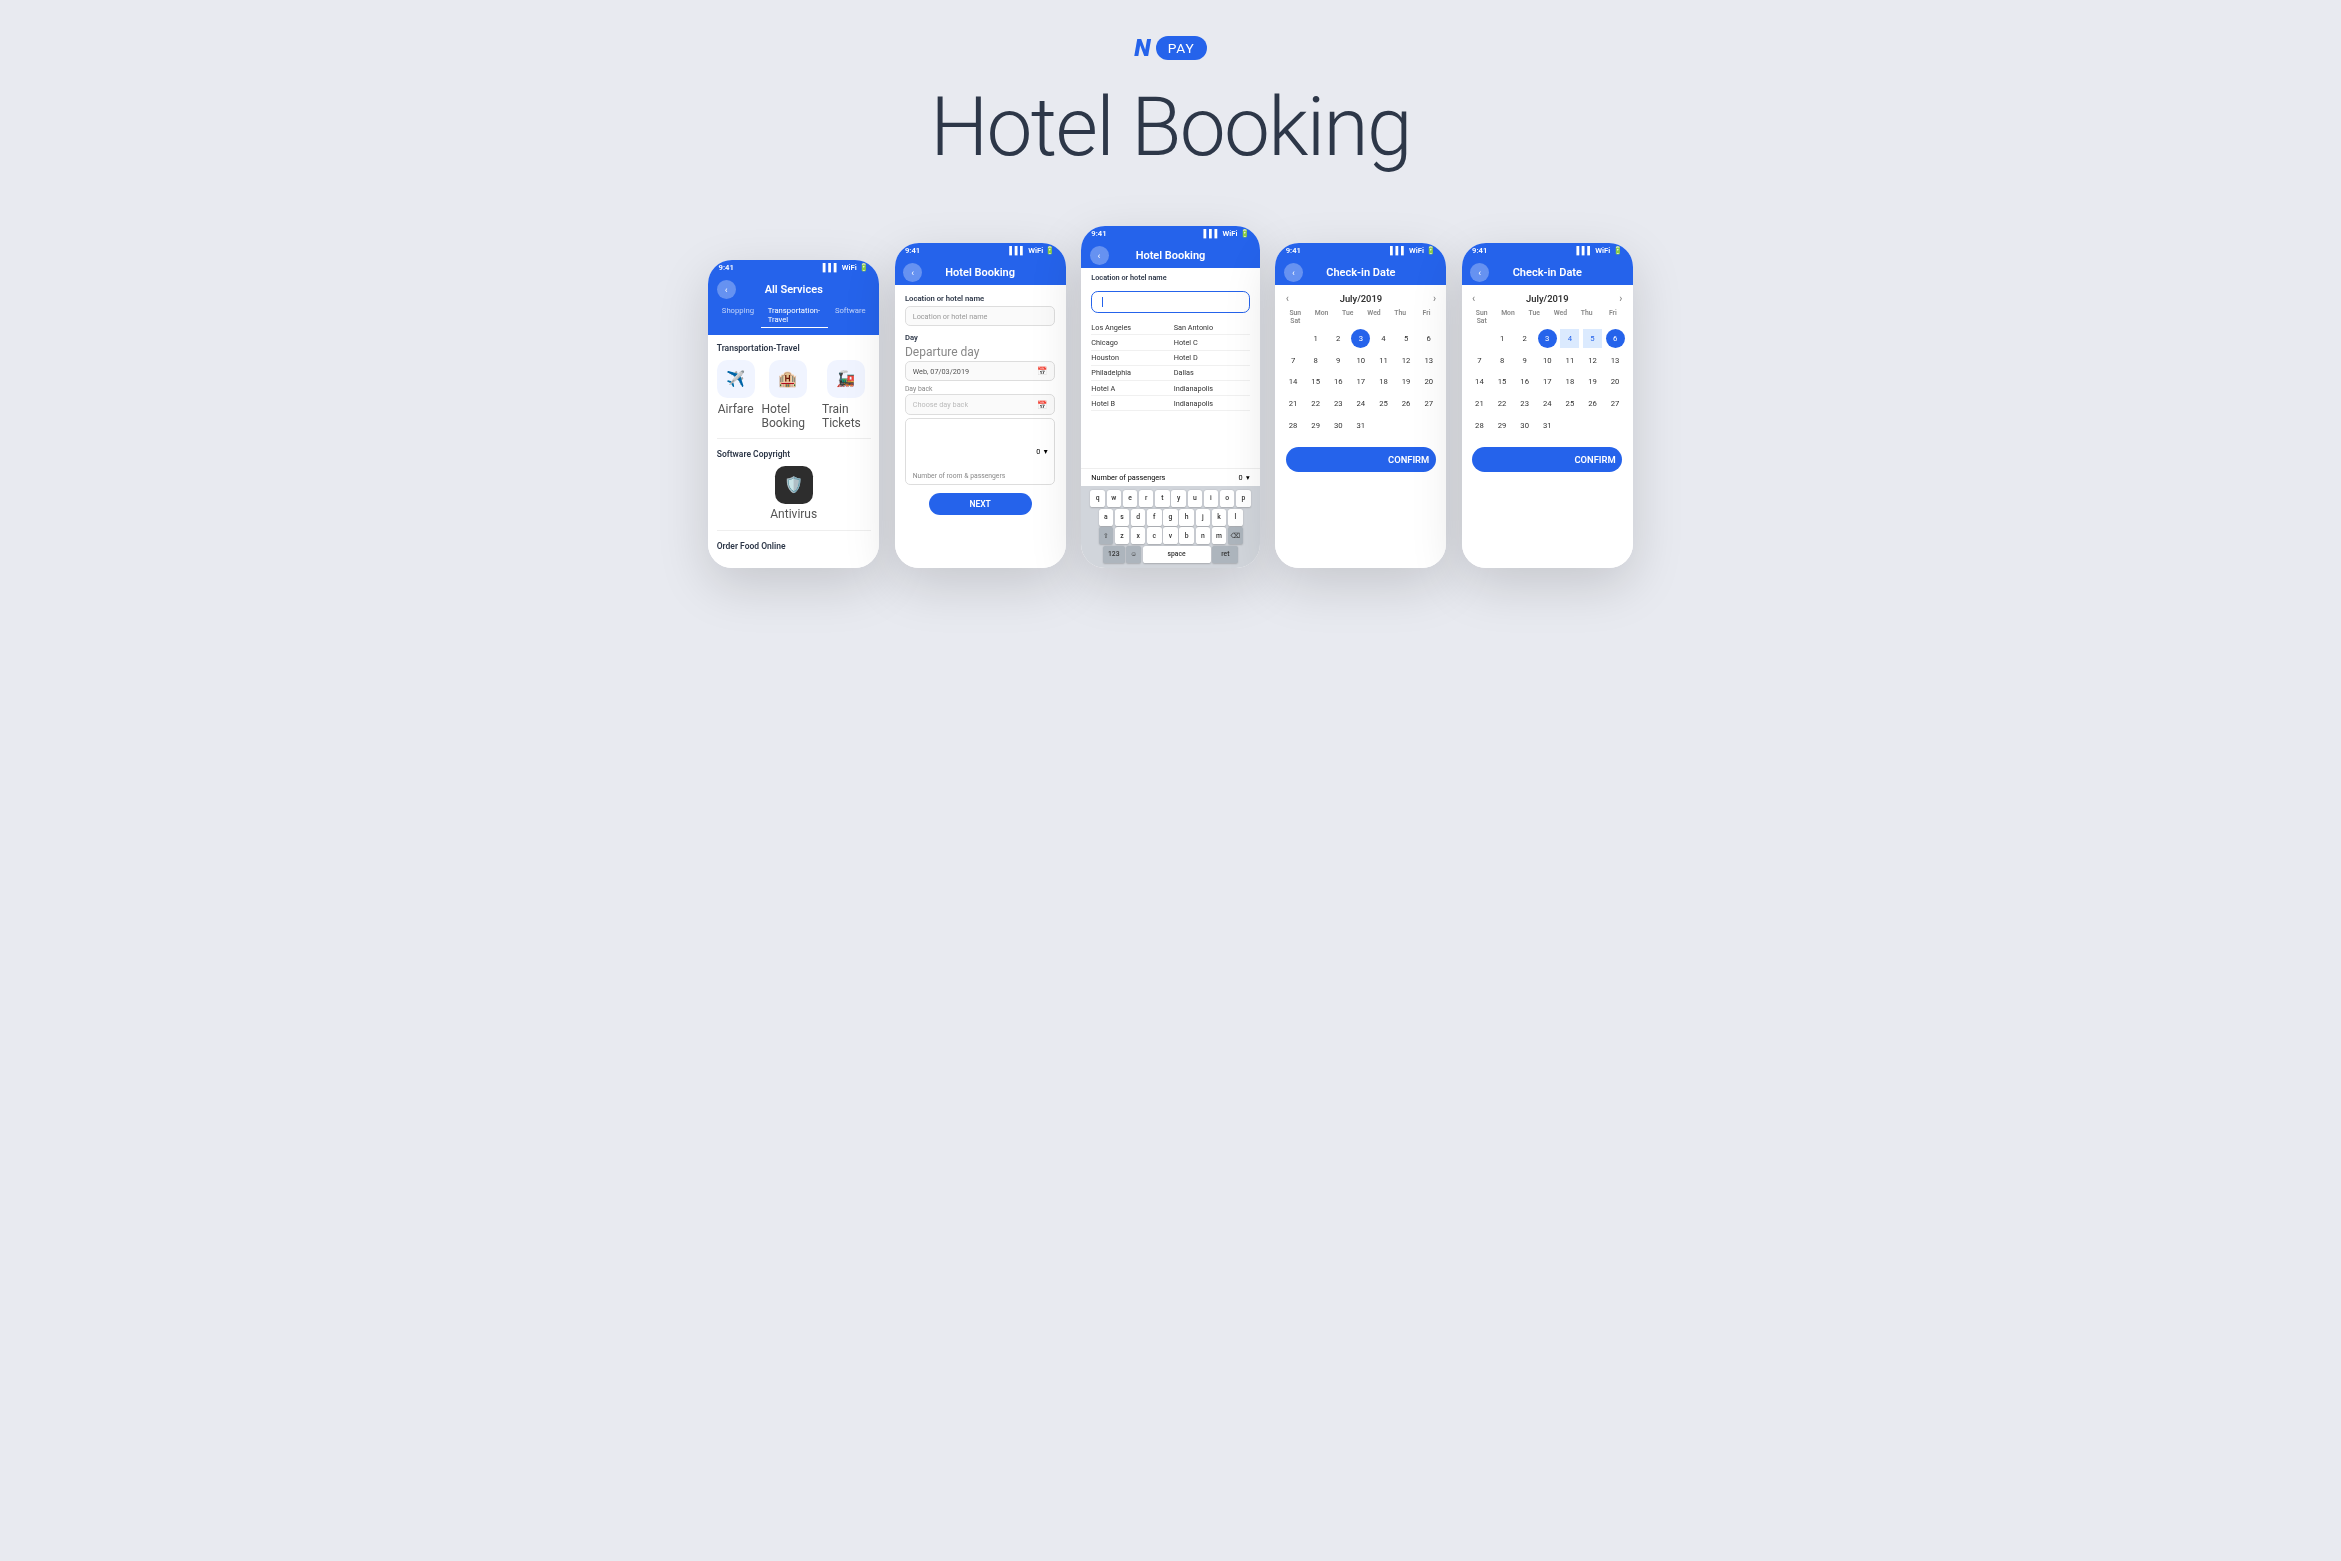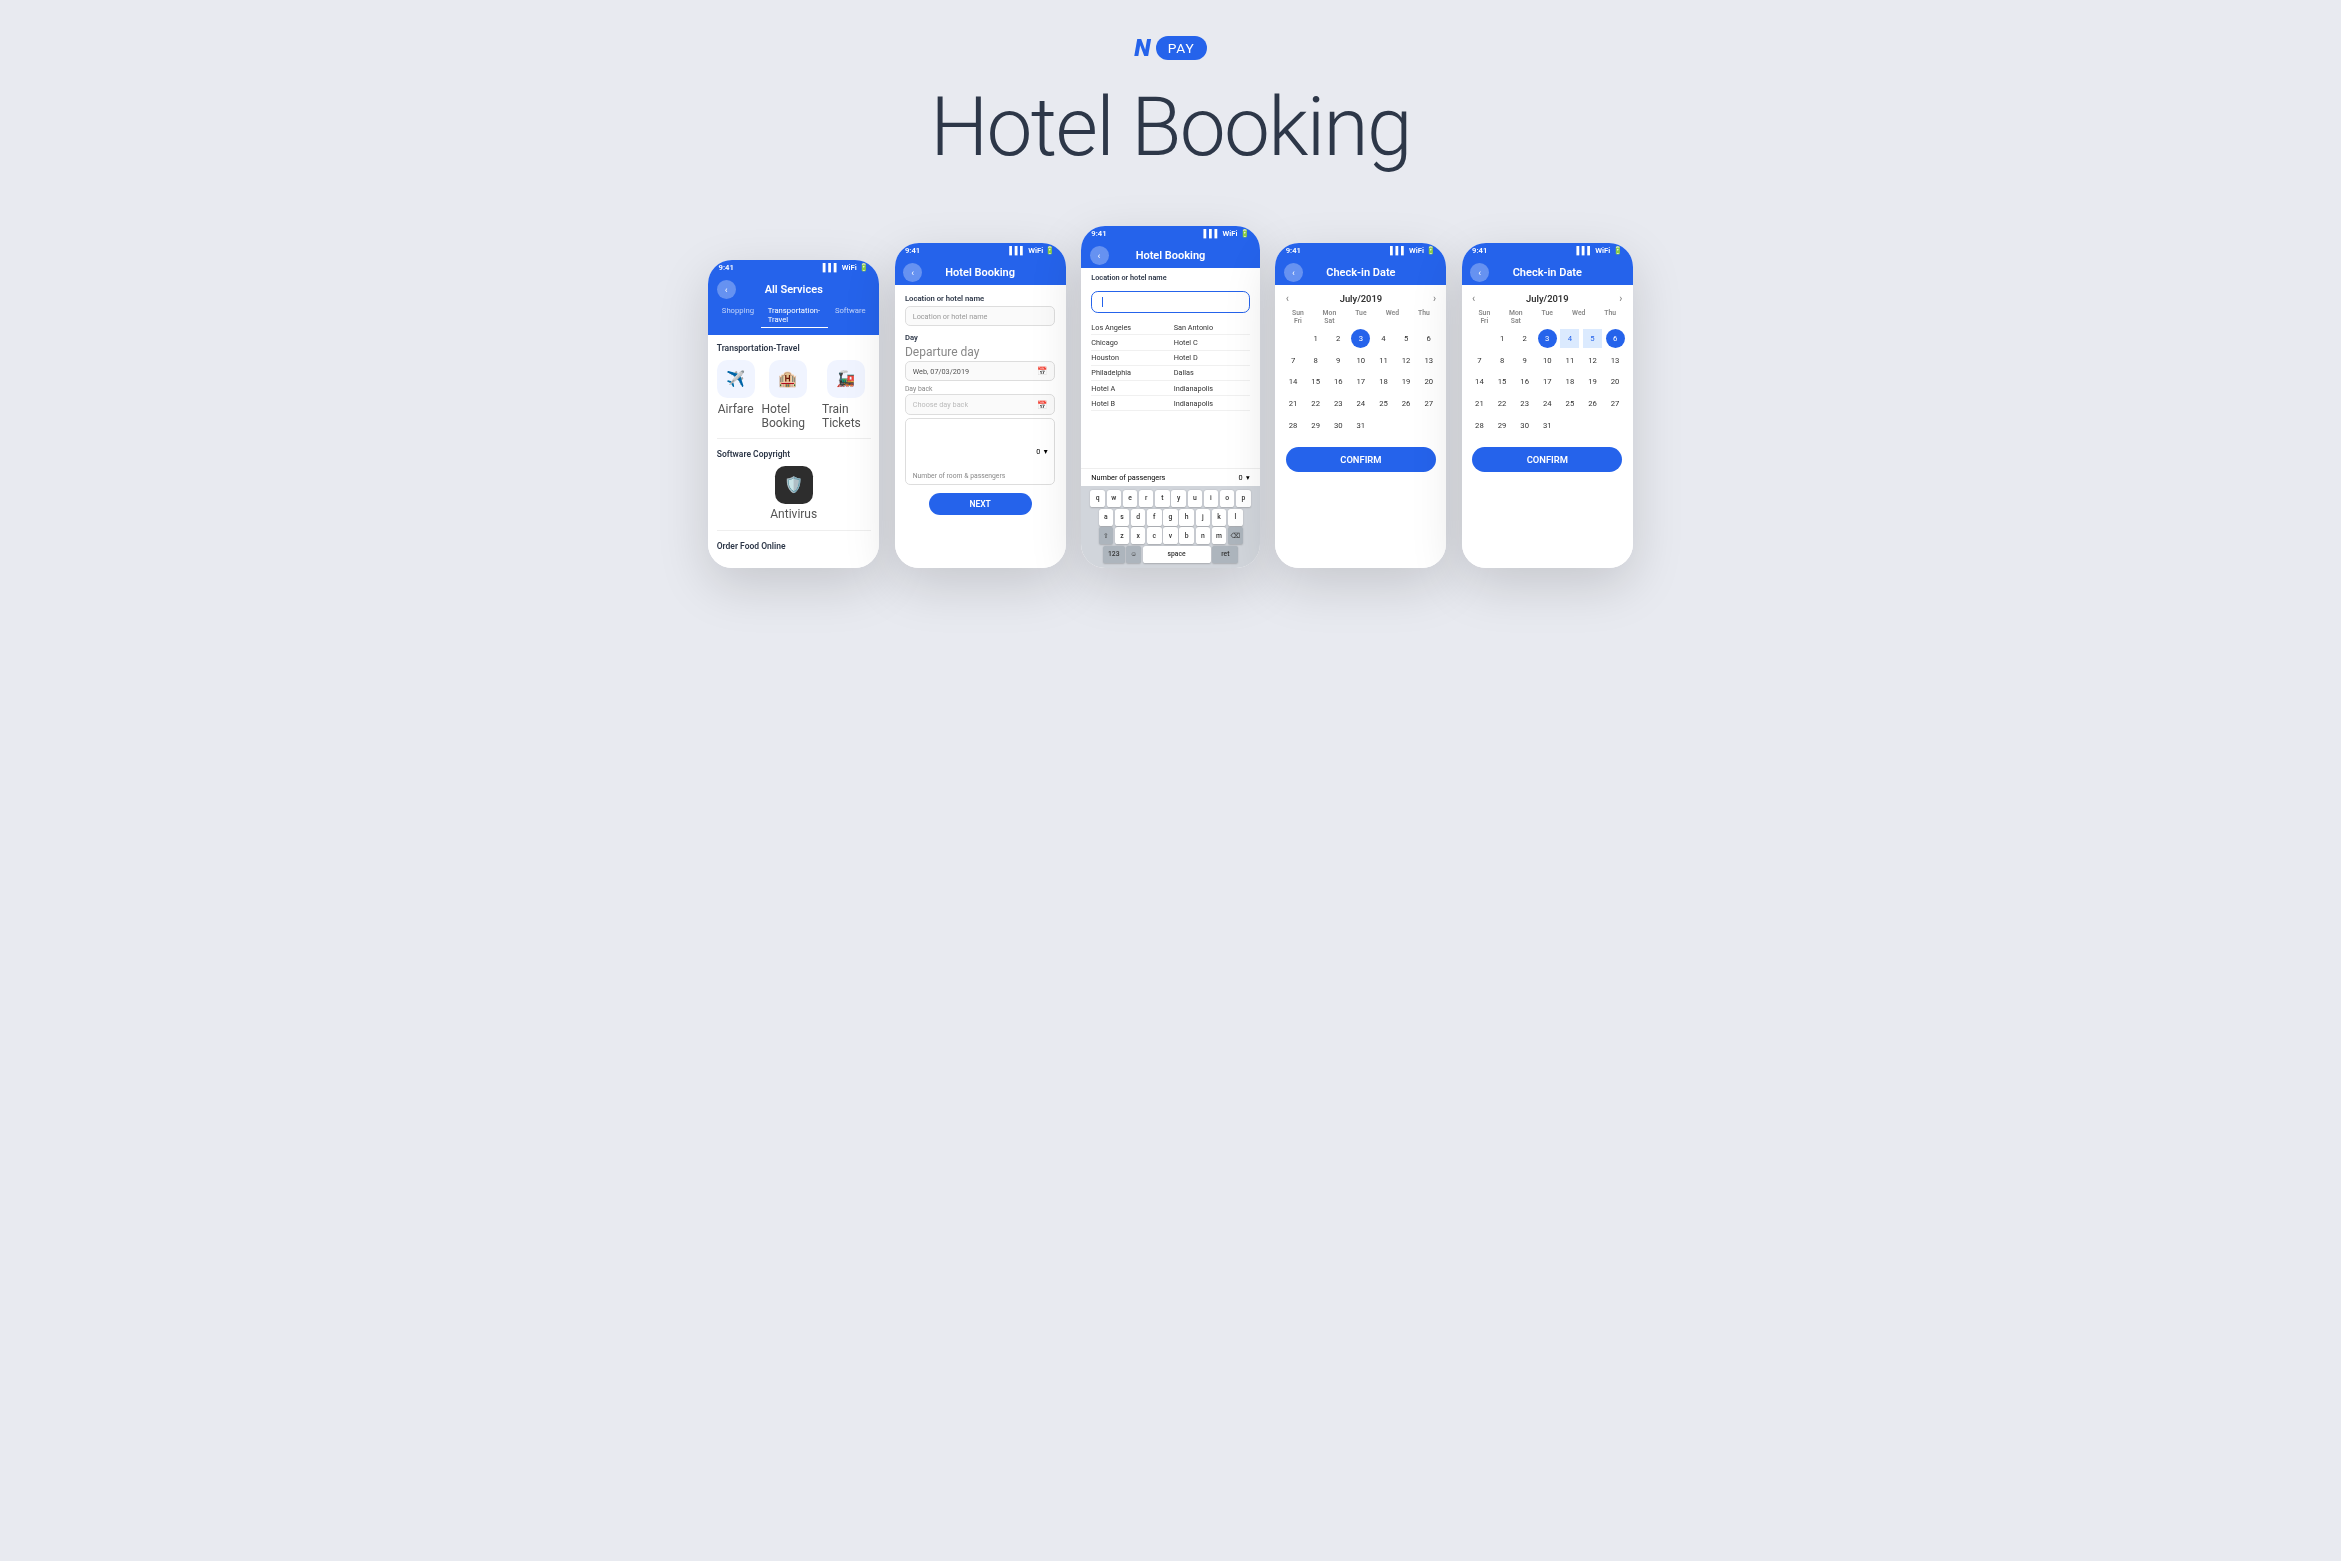--- a/index.html
+++ b/index.html
@@ -336,21 +336,21 @@
       font-size: 9.4px;
       font-weight: 600;
       color: #333;
     }
     .cal-arrow { color: #888; font-size: 10.3px; cursor: pointer; }
     .calendar-grid {
       padding: 0 6.8px 6.8px;
     }
     .cal-days-header {
       display: grid;
-      grid-template-columns: repeat(5, 1fr);
+      grid-template-columns: repeat(6, 1fr);
       text-align: center;
       font-size: 6.8px;
       color: #888;
       font-weight: 600;
       margin-bottom: 3.4px;
     }
     .cal-days {
       display: grid;
       grid-template-columns: repeat(7, 1fr);
       text-align: center;
@@ -382,21 +382,21 @@
       color: white;
       border-radius: 50%;
     }
     .confirm-btn {
       background: #2563eb;
       color: white;
       border-radius: 17px;
       padding: 6.8px;
       font-size: 9.4px;
       font-weight: 600;
-      text-align: center;
+      text-align: right;
       cursor: pointer;
       margin: 5.1px 10.3px;
     }
   </style>
 </head>
 <body>
 
 <div class="header">
   <div class="logo-area">
     <span class="logo-n">N</span>

